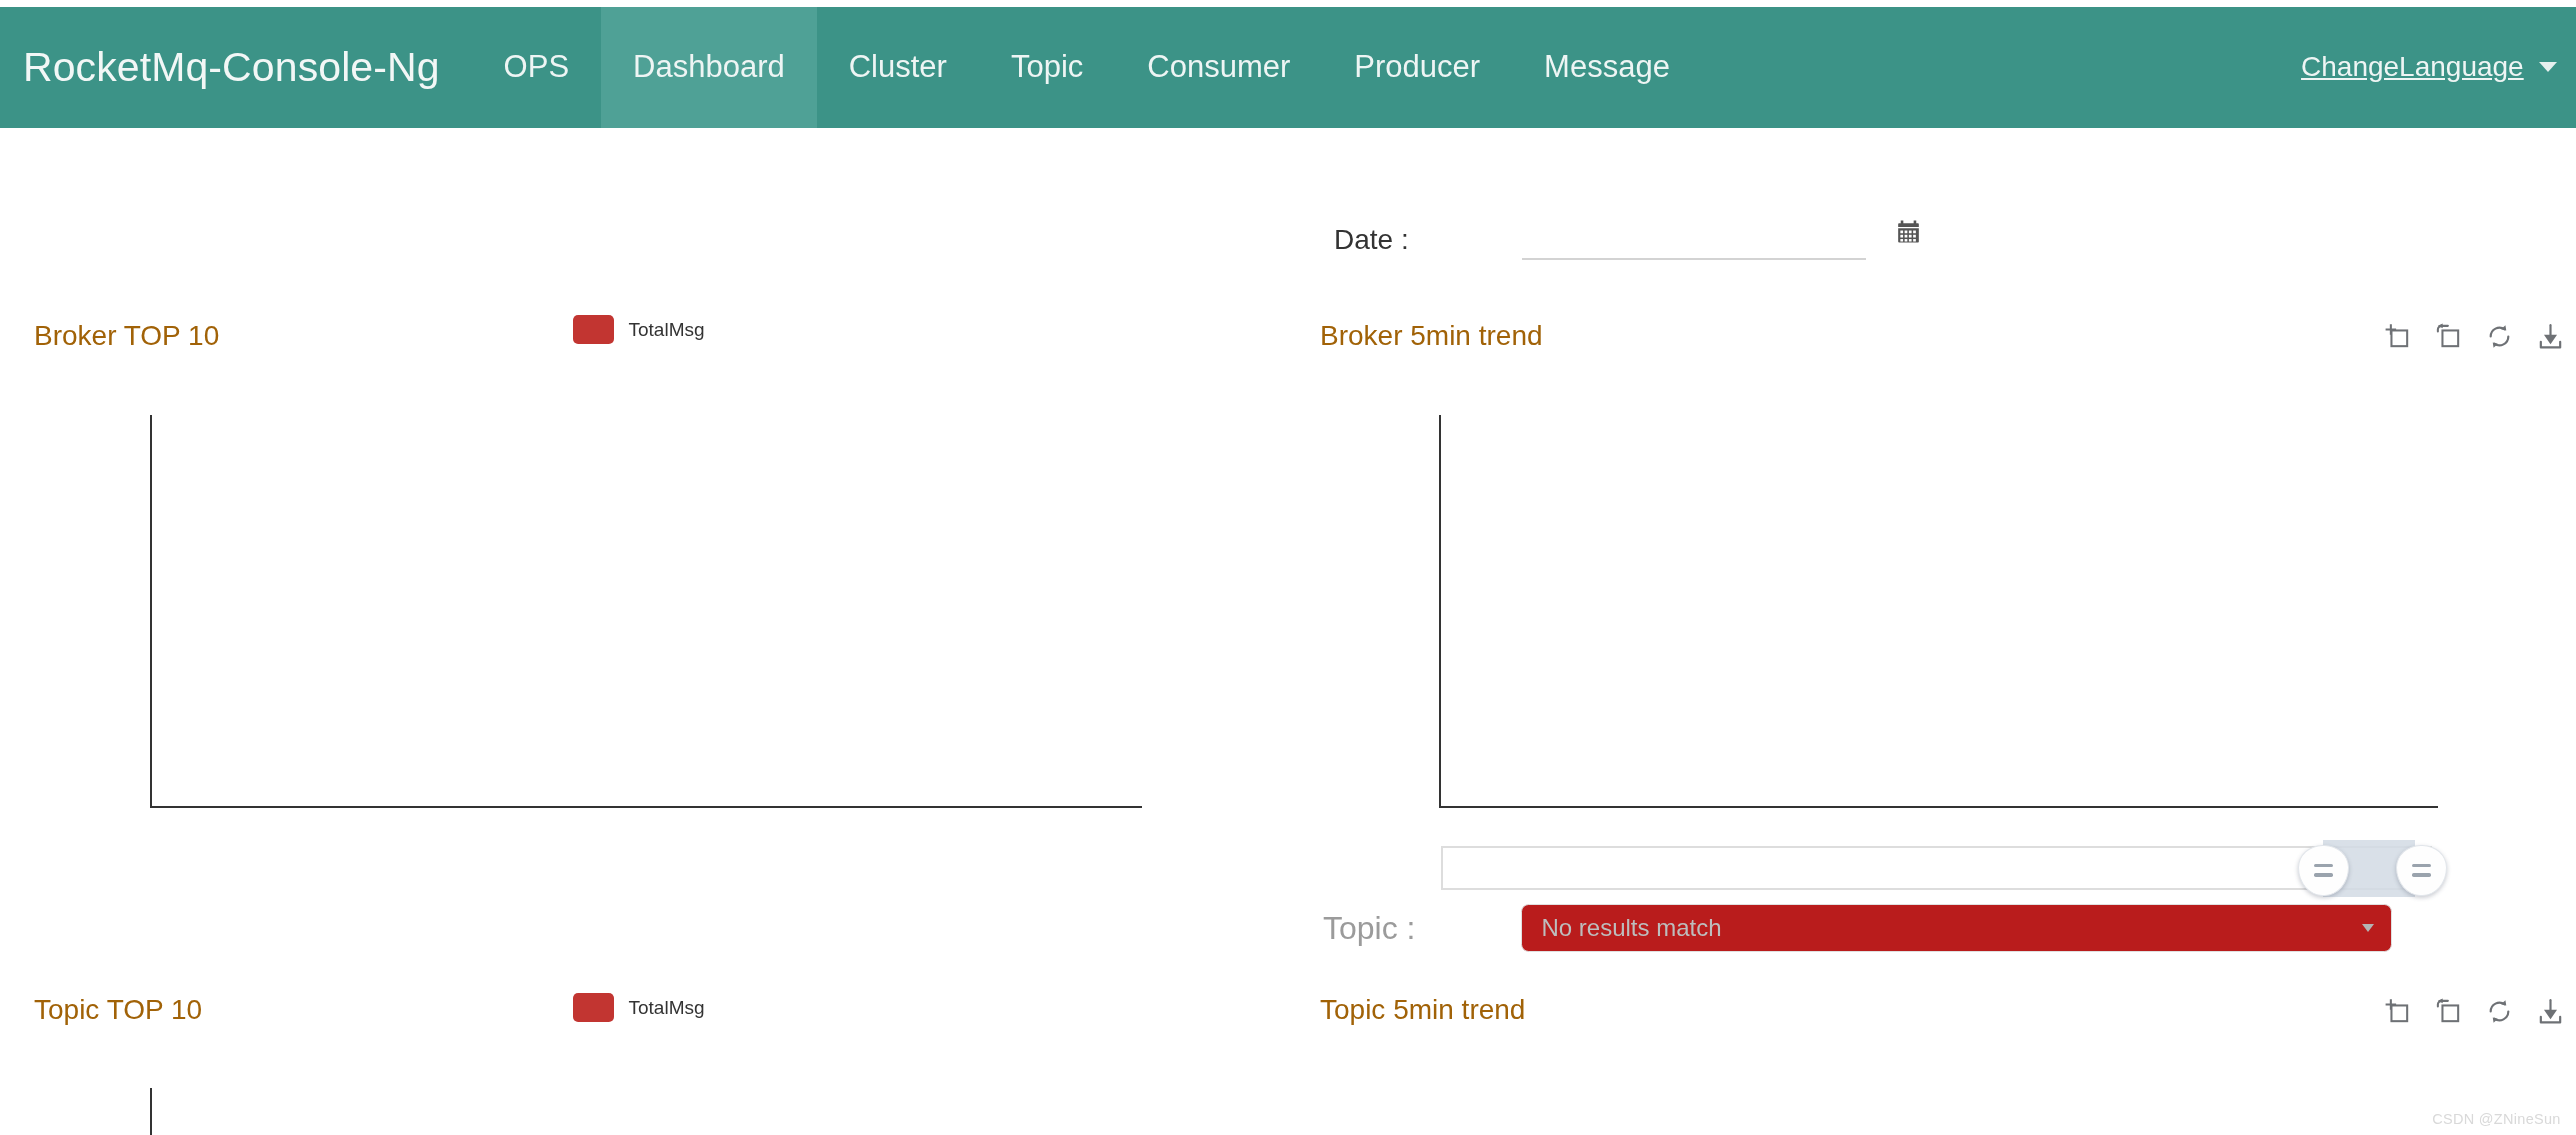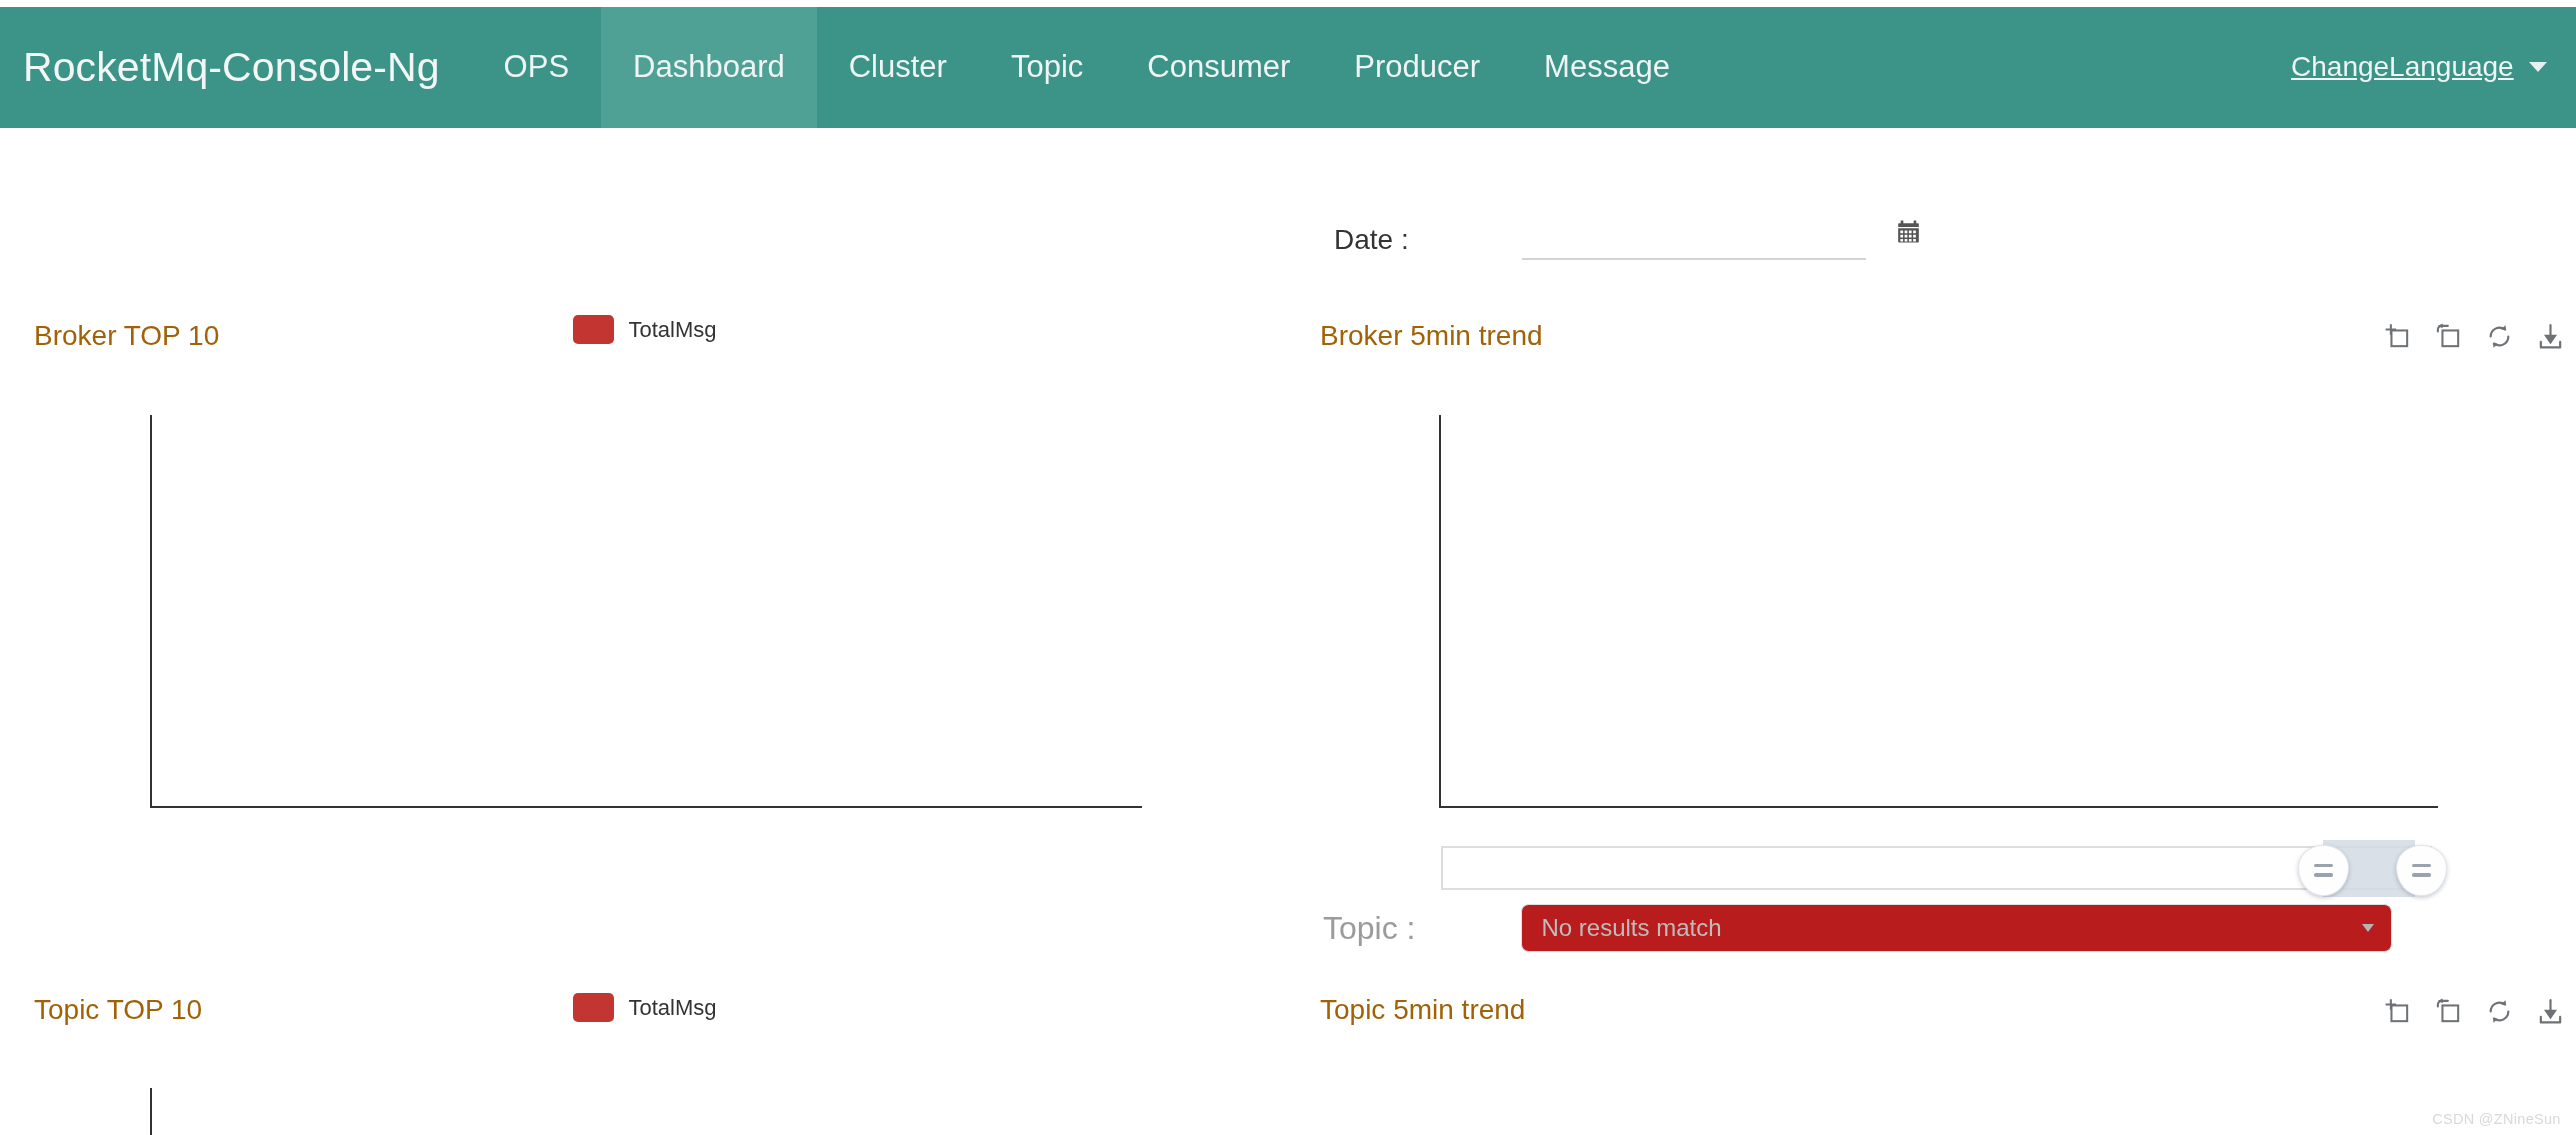--- a/index.html
+++ b/index.html
@@ -55,21 +55,21 @@
     border: 0;
     font-family: inherit;
   }
   .nav-item.active {
     background: #4fa196;
   }
   .nav-right {
     margin-left: auto;
     display: flex;
     align-items: center;
-    padding-right: 29px;
+    padding-right: 19px;
   }
   .lang-menu {
     display: flex;
     align-items: center;
     gap: 15.3px;
     font-size: 28px;
     color: #eef5f4;
     white-space: nowrap;
   }
   .caret-down {
@@ -130,21 +130,21 @@
     gap: 14.5px;
   }
   .legend-swatch {
     width: 41px;
     height: 29px;
     border-radius: 5.1px;
     background: #c23531;
     display: block;
   }
   .legend-label {
-    font-size: 22px;
+    font-size: 19px;
     color: #333333;
     white-space: nowrap;
   }
 
   
   .grid-frame {
     position: absolute;
     border-left: 2.6px solid #333333;
     border-bottom: 2.6px solid #333333;
     box-sizing: border-box;

